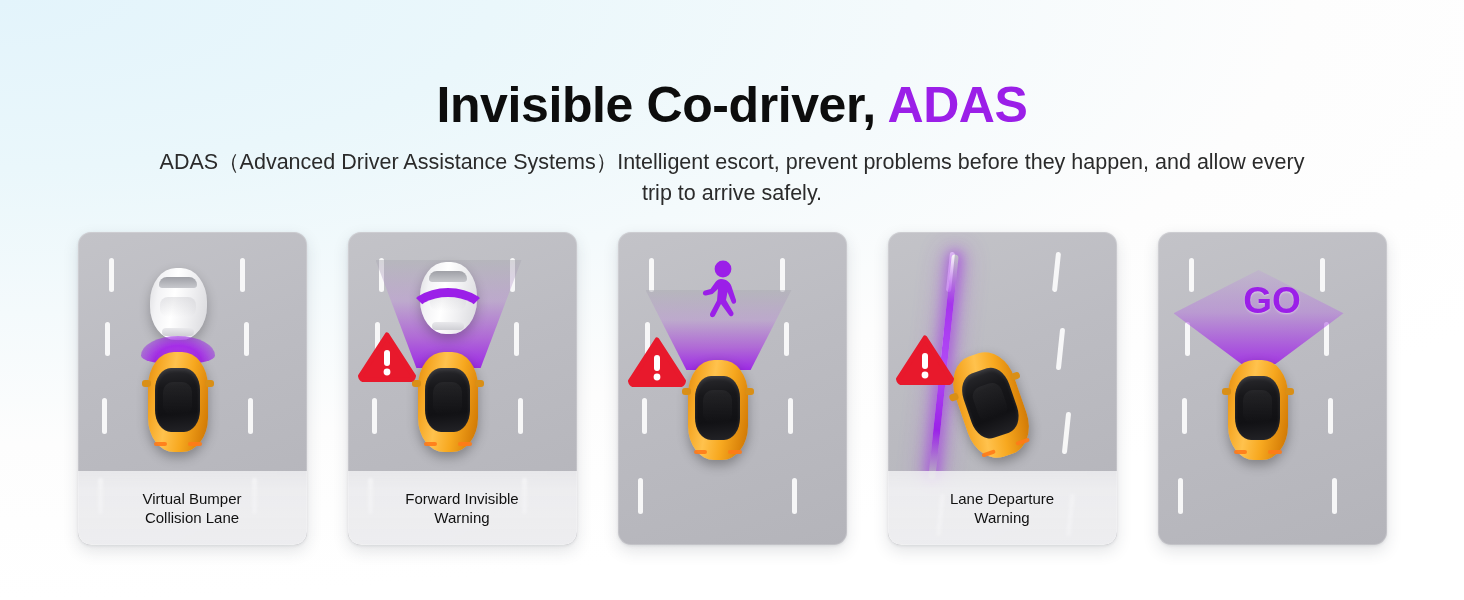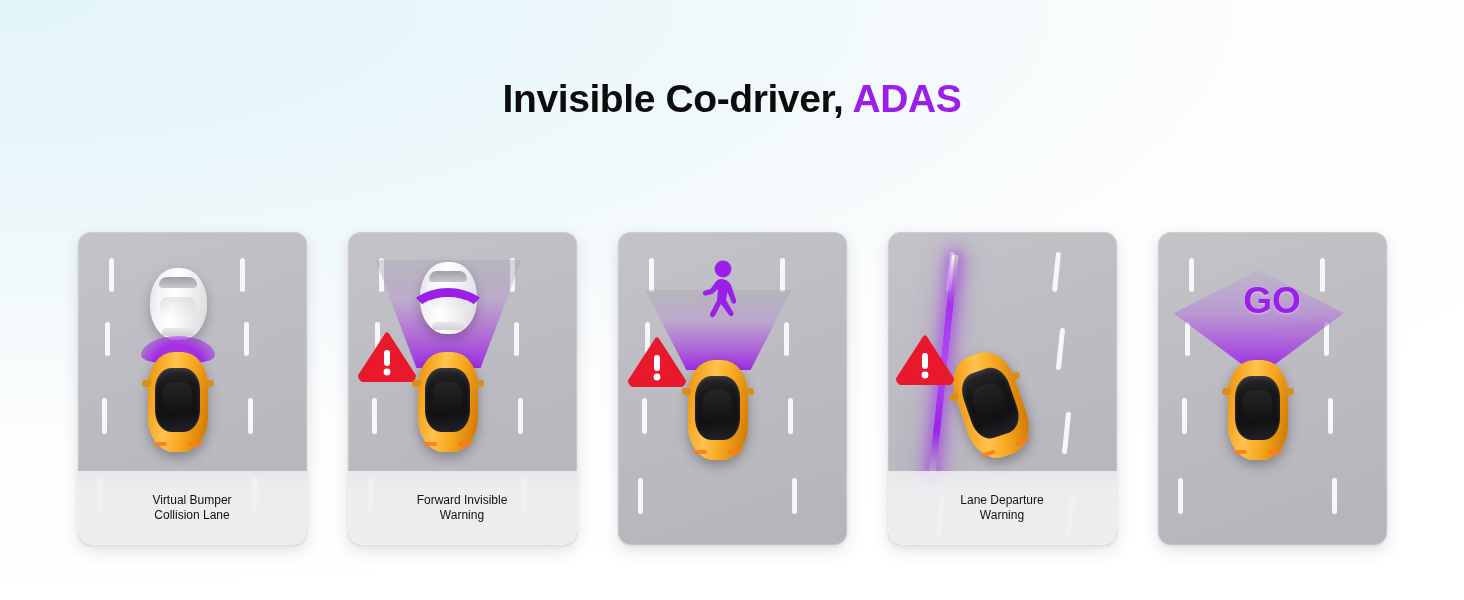--- a/index.html
+++ b/index.html
@@ -11,21 +11,21 @@
   body {
     background:
       radial-gradient(120% 100% at 0% 0%, #e3f4fb 0%, #eaf7fb 28%, #f4fafc 52%, #fdfdfd 74%, #ffffff 100%),
       linear-gradient(135deg, #e6f5fa 0%, #f2fafc 45%, #ffffff 100%);
     position: relative;
   }
 
   
   .header { width: 100%; padding-top: 78px; text-align: center; }
   .title {
-    font-size: 39px;
+    font-size: 50px;
     font-weight: bold;
     color: #0d0d0d;
     letter-spacing: -0.4px;
     line-height: 1.1;
     white-space: nowrap;
   }
   .title .accent { color: #9b1fe8; }
   .subtitle {
     margin-top: 14px;
     font-size: 21.5px;
@@ -191,34 +191,38 @@
   
   .label {
     position: absolute;
     left: 0; right: 0; bottom: 0;
     height: 74px;
     background: linear-gradient(180deg, rgba(242,242,244,.82) 0%, rgba(241,241,243,.93) 26%, rgba(240,240,242,.95) 100%);
     display: flex;
     align-items: center;
     justify-content: center;
     text-align: center;
-    font-size: 12px;
+    font-size: 15px;
     color: #111;
     line-height: 1.28;
     padding: 0 6px;
     backdrop-filter: blur(1px);
   }
   .label span { display:block; }
 </style>
 </head>
 <body>
 
 <div class="header">
   <div class="title">
     <span>Invisible Co-driver, </span><span class="accent">ADAS</span>
+  </div>
+  <div class="subtitle">
+    <span>ADAS（Advanced Driver Assistance Systems）Intelligent escort, prevent problems before they happen,</span>
+    <span>and allow every trip to arrive safely.</span>
   </div>
 </div>
 
 <div class="cards">
 
   <div class="card">
     <div class="road">
       <div class="lane" style="left:31px;  top:26px;  height:34px;"></div>
       <div class="lane" style="left:162px; top:26px;  height:34px;"></div>
       <div class="lane" style="left:27px;  top:90px;  height:34px;"></div>

